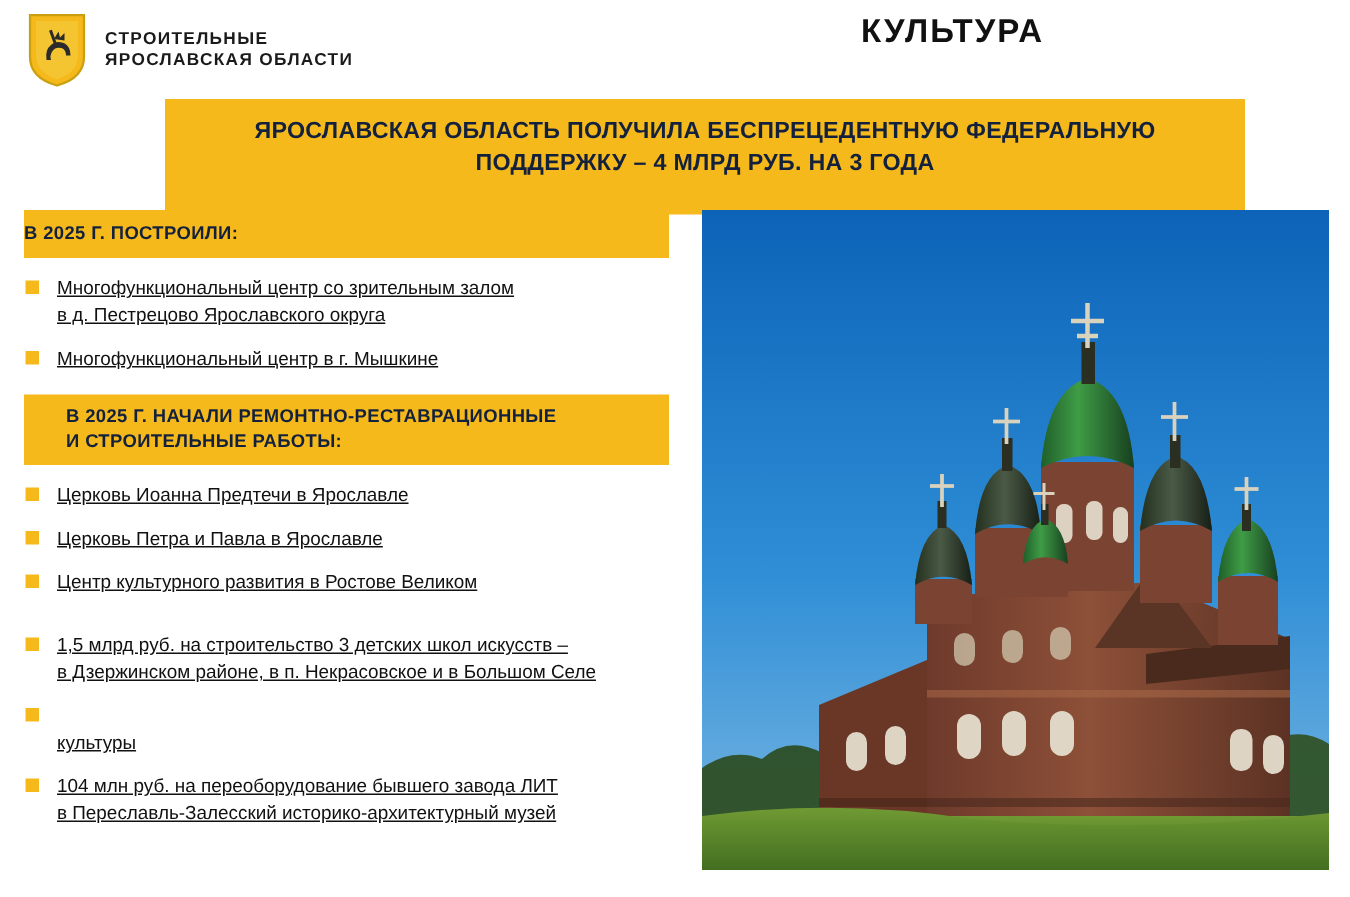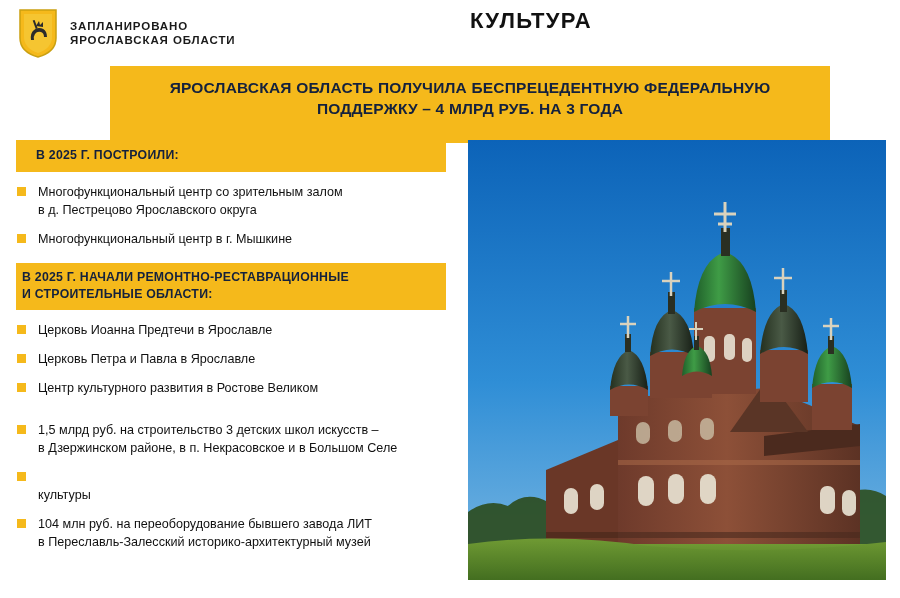--- a/index.html
+++ b/index.html
@@ -41,20 +41,21 @@
     letter-spacing: 0.9px;
     line-height: 14px;
     color: #1a1a1a;
   }
   .gov-text div { white-space: nowrap; }
   .title-shift {
     position: absolute;
     left: 470px;
     top: 8px;
     width: 330px;
+    text-align: center;
     font-size: 22px;
     font-weight: bold;
     letter-spacing: 1.3px;
     color: #111111;
   }
 
   
   .banner {
     position: absolute;
     left: 110px;
@@ -78,44 +79,45 @@
     top: 140px;
     width: 430px;
   }
   .section-head {
     background: #f5b91b;
     color: #14213d;
     font-weight: bold;
     font-size: 12.3px;
     letter-spacing: 0.25px;
     line-height: 17px;
-    padding: 6px 10px 7px 6px;
+    padding: 6px 10px 7px 28px;
     box-sizing: border-box;
   }
-  .section-head.one-line { padding: 7px 10px 8px 20px; }
+  .section-head.one-line { padding: 7px 10px 8px 0; }
 
   .bullets { margin: 0; padding: 0; }
   .bullet-row {
     display: flex;
     align-items: flex-start;
     margin: 11px 0 0 0;
   }
   .bullet-mark {
     width: 9px;
     height: 9px;
     background: #f5b91b;
     flex: 0 0 auto;
     margin-top: 4px;
     margin-left: 1px;
   }
   .bullet-text {
     margin-left: 12px;
     font-size: 12.6px;
     line-height: 18px;
     color: #111111;
+    text-decoration: underline;
   }
   .spacer-12 { height: 13px; }
   .spacer-14 { height: 15px; }
 
   
   .photo {
     position: absolute;
     left: 468px;
     top: 140px;
     width: 418px;
@@ -133,21 +135,21 @@
     <div class="coat">
       <svg width="40" height="50" viewBox="0 0 40 50">
         <path d="M2 2 H38 V30 Q38 44 20 49 Q2 44 2 30 Z" fill="#F5B91B" stroke="#caa011" stroke-width="1.5"></path>
         <path d="M6 6 H34 V29 Q34 40 20 45 Q6 40 6 29 Z" fill="#F5C531"></path>
         <path d="M13 32 q-1 -7 3 -10 q2 -2 5 -2 q5 0 7 4 q1 2 1 5 l-3 0 q0 -4 -3 -5 q-4 -1 -6 2 q-2 3 -1 6 z" fill="#2b2b2b"></path>
         <path d="M18 18 l3 -5 l1 4 l3 -3 l0 5" fill="#2b2b2b"></path>
         <rect x="16" y="12" width="2" height="9" fill="#2b2b2b" transform="rotate(-20 17 16)"></rect>
       </svg>
     </div>
     <div class="gov-text">
-      <div>ЗАПЛАНИРОВАНО</div>
+      <div>СТРОИТЕЛЬНЫЕ</div>
       <div>ЯРОСЛАВСКАЯ ОБЛАСТИ</div>
     </div>
   </div>
   <div class="title-shift">КУЛЬТУРА</div>
 </div>
 
 <div class="banner">
   <div>ЯРОСЛАВСКАЯ ОБЛАСТЬ ПОЛУЧИЛА БЕСПРЕЦЕДЕНТНУЮ ФЕДЕРАЛЬНУЮ</div>
   <div>ПОДДЕРЖКУ – 4 МЛРД РУБ. НА 3 ГОДА</div>
 </div>
@@ -170,21 +172,21 @@
       <span class="bullet-text">
         <span>Многофункциональный центр в г. Мышкине</span>
       </span>
     </div>
   </div>
 
   <div class="spacer-14"></div>
 
   <div class="section-head">
     <div>В 2025 Г. НАЧАЛИ РЕМОНТНО-РЕСТАВРАЦИОННЫЕ</div>
-    <div>И СТРОИТЕЛЬНЫЕ ОБЛАСТИ:</div>
+    <div>И СТРОИТЕЛЬНЫЕ РАБОТЫ:</div>
   </div>
   <div class="bullets">
     <div class="bullet-row">
       <span class="bullet-mark"></span>
       <span class="bullet-text">Церковь Иоанна Предтечи в Ярославле</span>
     </div>
     <div class="bullet-row">
       <span class="bullet-mark"></span>
       <span class="bullet-text">Церковь Петра и Павла в Ярославле</span>
     </div>

